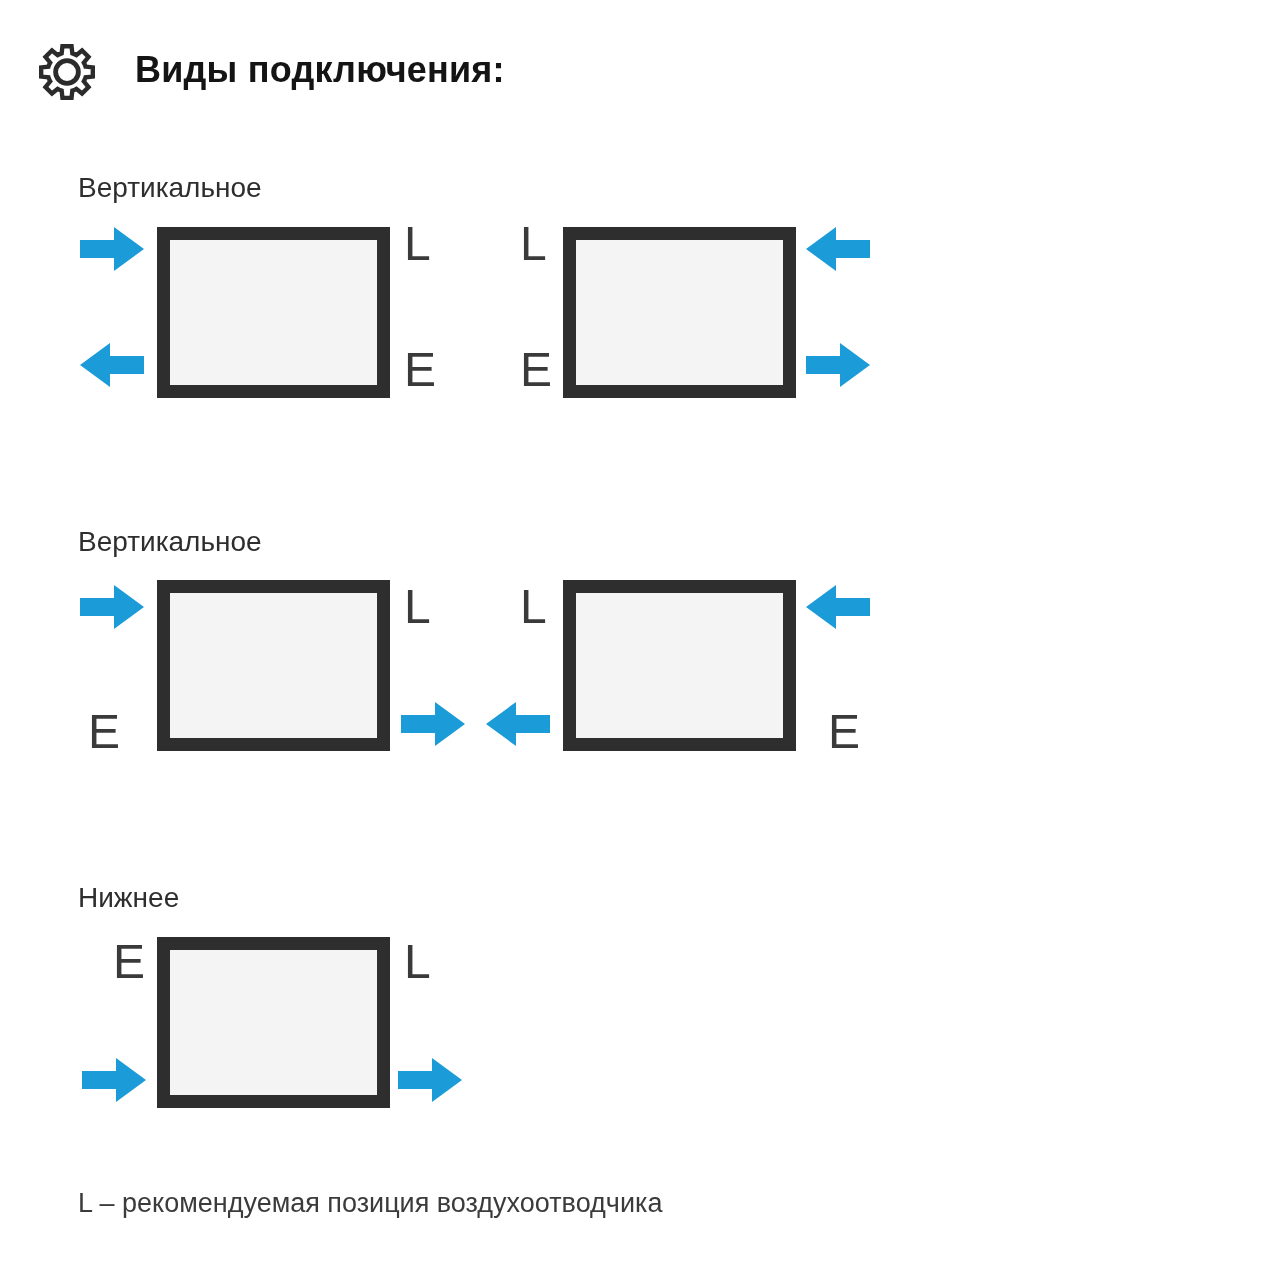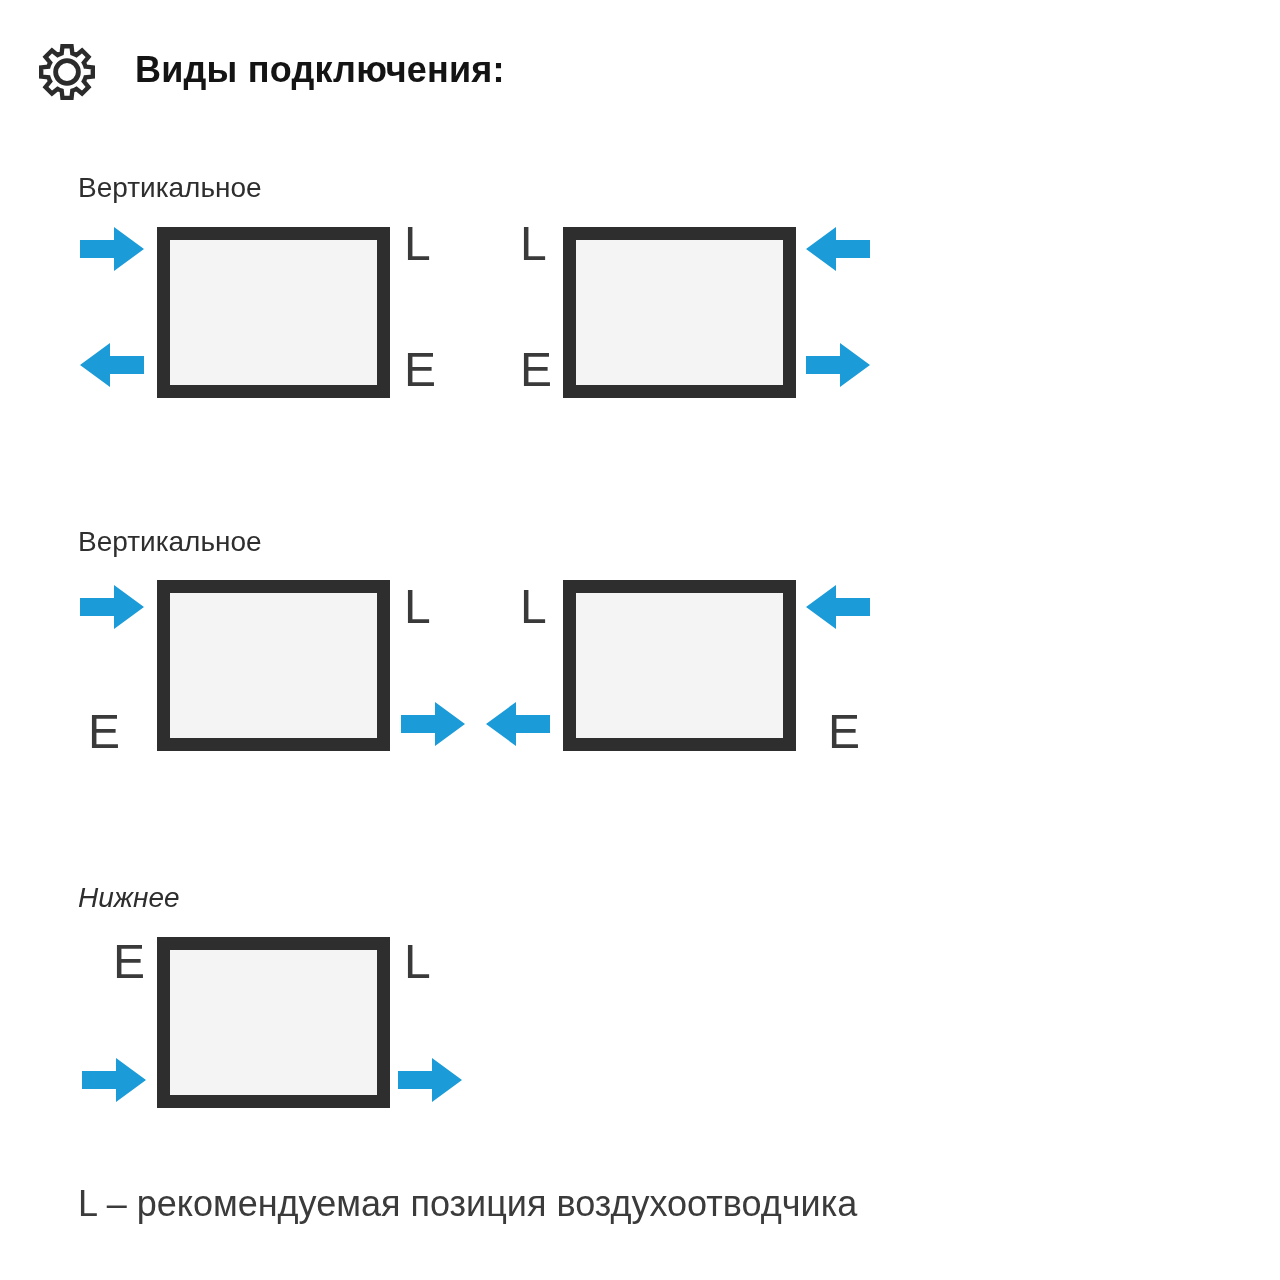--- a/index.html
+++ b/index.html
@@ -32,21 +32,21 @@
   .arrow { width:64px; height:44px; display:block; }
   .arrow path { fill:#1b9bd8; }
   .arrow.left { transform:scaleX(-1); }
 
   .gear { width:56px; height:56px; display:block; }
   .gear path { fill:#ffffff; stroke:#2b2b2b; stroke-width:5; stroke-linejoin:miter; }
   .gear circle { fill:none; stroke:#2b2b2b; stroke-width:5.5; }
 
   .legend { line-height:37px; }
   .legend-line {
-    font-size:36px; font-weight:400; color:#3b3b3b; white-space:nowrap;
+    font-size:27px; font-weight:400; color:#3b3b3b; white-space:nowrap;
   }
 </style>
 </head>
 <body>
 
 <div class="page">
 
   <svg class="gear abs" style="left:39px; top:44px;" viewBox="0 0 64 64" aria-hidden="true">
     <path d="M53.2,25.9 L61.5,26.8 L61.5,37.2 L53.2,38.1 A22,22 0 0 1 51.2,42.7 L56.6,49.2 L49.2,56.6 L42.7,51.2 A22,22 0 0 1 38.1,53.2 L37.2,61.5 L26.8,61.5 L25.9,53.2 A22,22 0 0 1 21.3,51.2 L14.8,56.6 L7.4,49.2 L12.8,42.7 A22,22 0 0 1 10.8,38.1 L2.5,37.2 L2.5,26.8 L10.8,25.9 A22,22 0 0 1 12.8,21.3 L7.4,14.8 L14.8,7.4 L21.3,12.8 A22,22 0 0 1 25.9,10.8 L26.8,2.5 L37.2,2.5 L38.1,10.8 A22,22 0 0 1 42.7,12.8 L49.2,7.4 L56.6,14.8 L51.2,21.3 A22,22 0 0 1 53.2,25.9 Z"></path>
     <circle cx="32" cy="32" r="13"></circle>
@@ -90,21 +90,21 @@
   <span class="letter abs" style="left:520px; top:585px;">L</span>
   <svg class="arrow left abs" style="left:486px; top:702px;" viewBox="0 0 64 44">
       <path d="M0 13 H34 V0 L64 22 L34 44 V31 H0 Z"></path>
     </svg>
   <div class="radiator abs" style="left:563px; top:580px;"></div>
   <svg class="arrow left abs" style="left:806px; top:585px;" viewBox="0 0 64 44">
       <path d="M0 13 H34 V0 L64 22 L34 44 V31 H0 Z"></path>
     </svg>
   <span class="letter abs" style="left:828px; top:710px;">E</span>
 
-  <h2 class="section-label abs" style="left:78px; top:876px;font-style:italic;">Нижнее</h2>
+  <h2 class="section-label abs" style="left:78px; top:876px;">Нижнее</h2>
 
   <span class="letter abs" style="left:113px; top:940px;">E</span>
   <div class="radiator abs" style="left:157px; top:937px;"></div>
   <span class="letter abs" style="left:404px; top:940px;">L</span>
   <svg class="arrow abs" style="left:82px; top:1058px;" viewBox="0 0 64 44">
       <path d="M0 13 H34 V0 L64 22 L34 44 V31 H0 Z"></path>
     </svg>
   <svg class="arrow abs" style="left:398px; top:1058px;" viewBox="0 0 64 44">
       <path d="M0 13 H34 V0 L64 22 L34 44 V31 H0 Z"></path>
     </svg>

